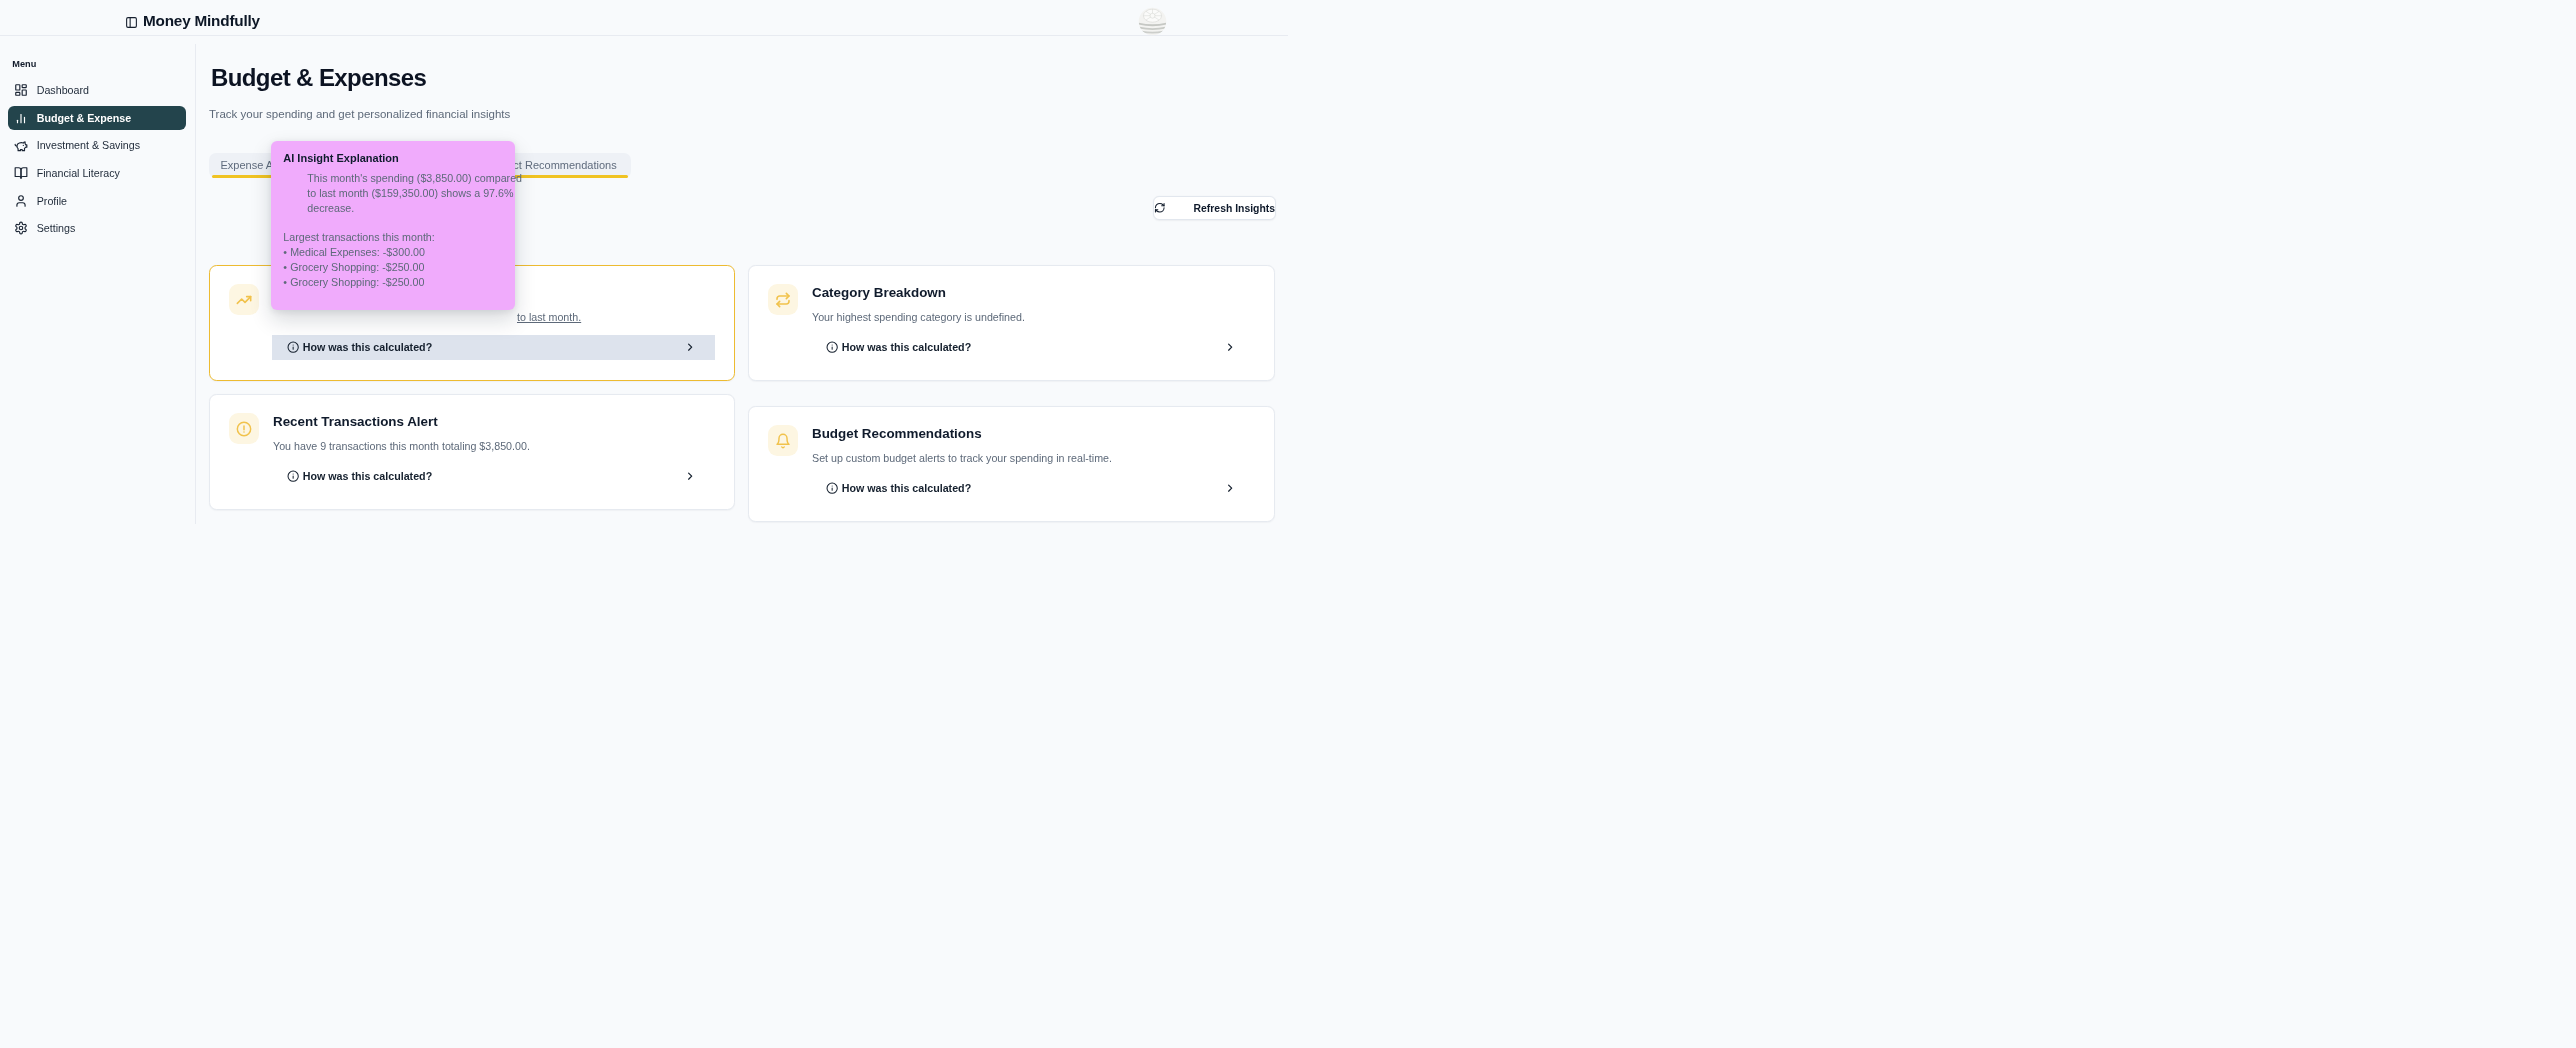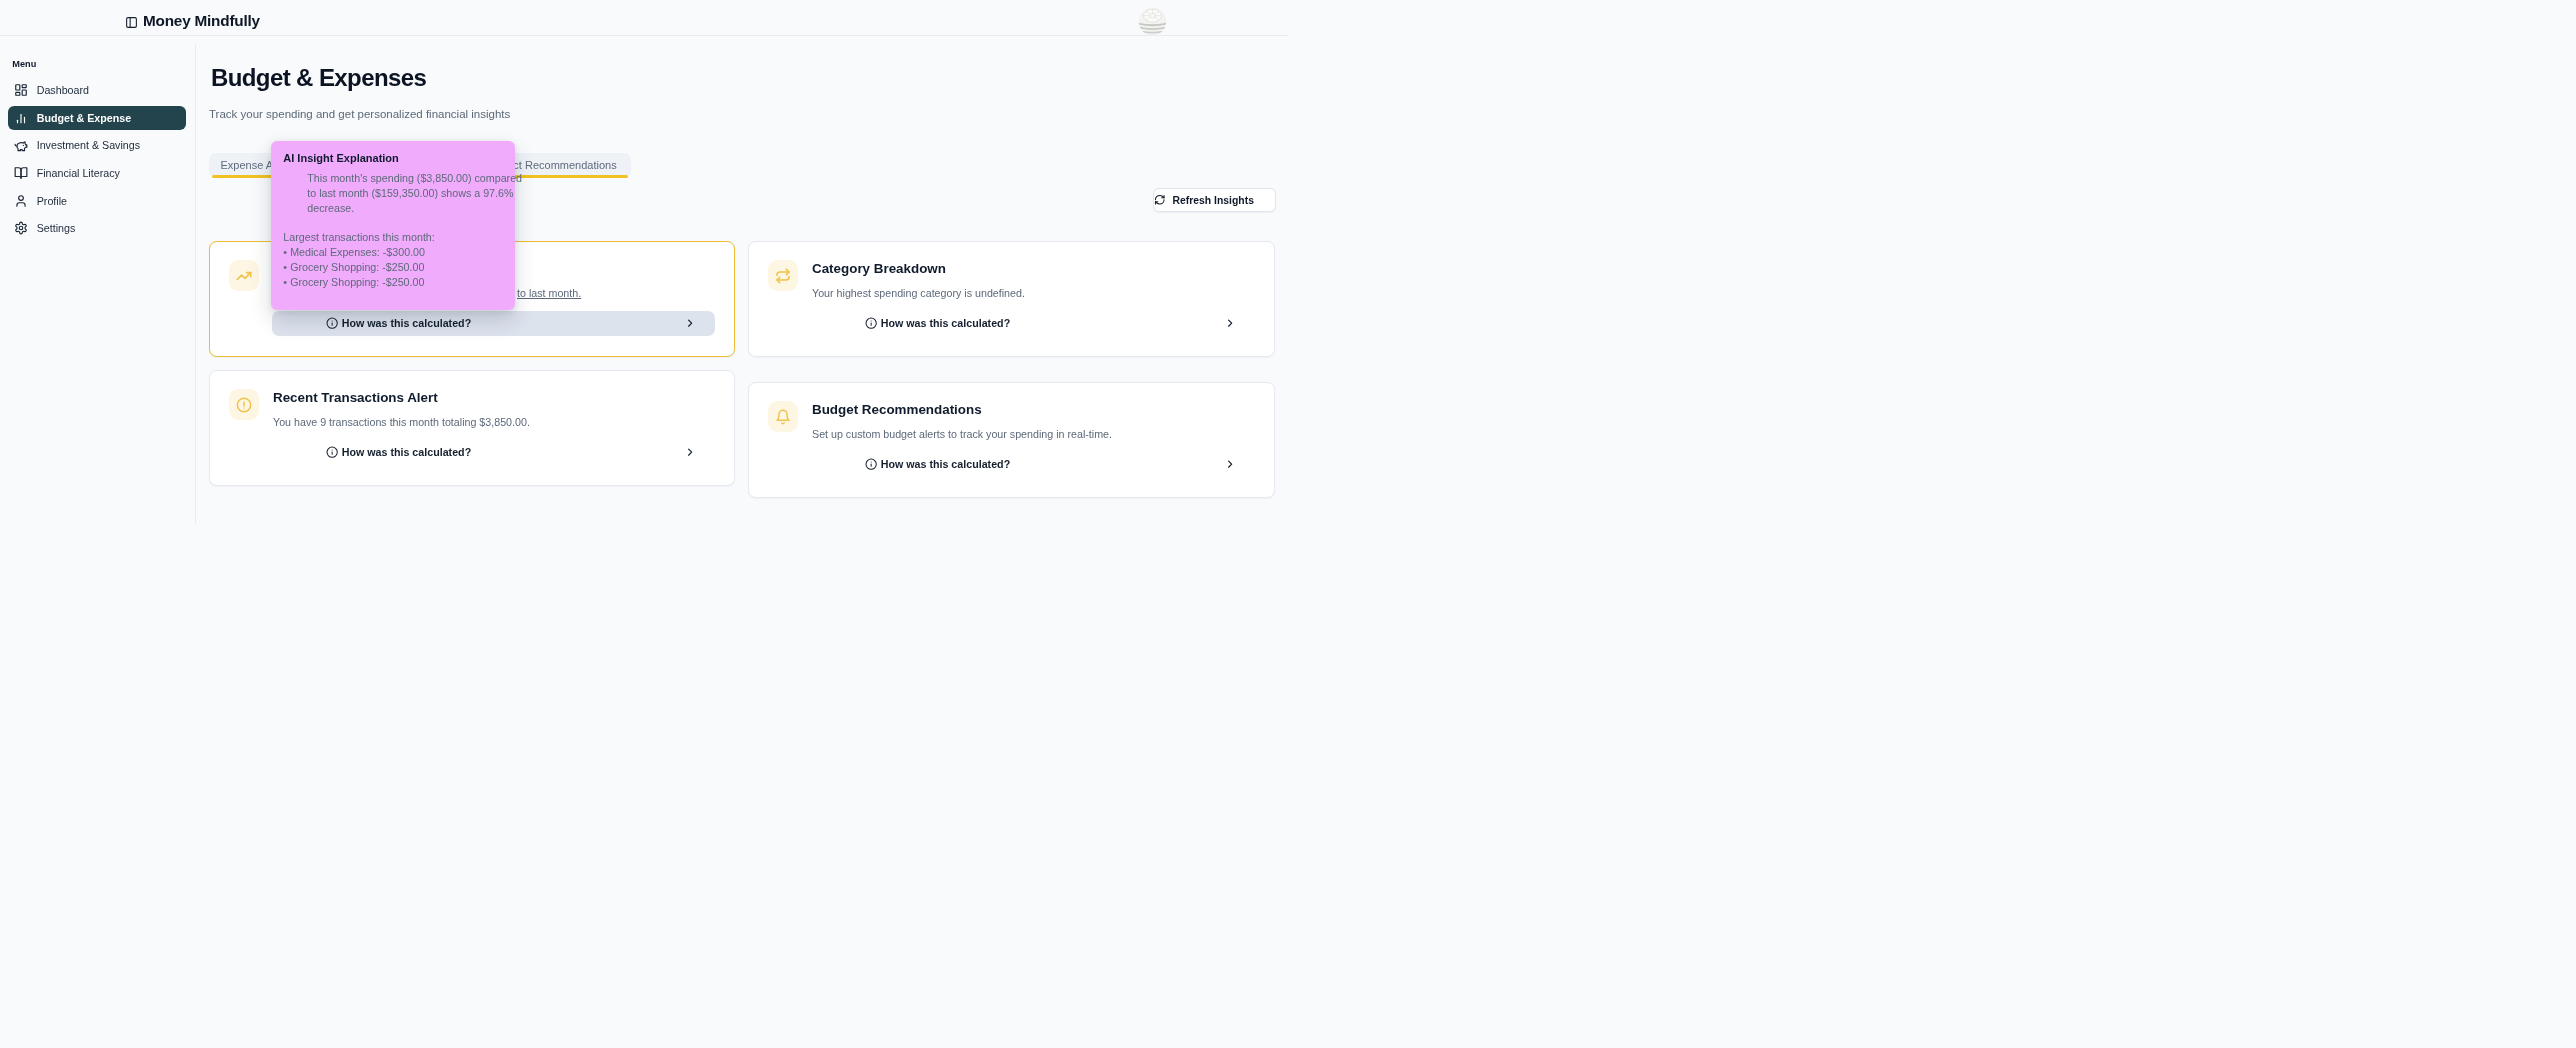--- a/index.html
+++ b/index.html
@@ -37,36 +37,36 @@
   .page-subtitle{position:absolute;left:209px;top:108px;font-size:11.5px;color:var(--text_muted);white-space:nowrap;}
 
   
   .tabbar{position:absolute;left:209px;top:153px;width:422px;height:24.5px;background:var(--tabbar_bg);border-radius:7px;z-index:1;}
   .tab-underline{position:absolute;left:3.1px;right:3.1px;bottom:0;height:2.3px;border-radius:2.3px;background:var(--accent_gold);}
   .tab-label{position:absolute;top:0;height:24.5px;line-height:24.5px;font-size:11px;font-weight:500;color:#5f6b7d;white-space:nowrap;cursor:pointer;}
   .tab-label.t1{left:11.5px;}
   .tab-label.t2{left:275px;}
 
   
-  .refresh-btn{position:absolute;left:1153px;top:188px;width:123px;height:24px;background:#fff;border:0.8px solid #e2e7ee;border-radius:6.1px;box-shadow:0 0.8px 1.5px rgba(16,24,40,.05);display:flex;align-items:center;justify-content:flex-start;gap:7px;cursor:pointer;font-family:inherit;}
+  .refresh-btn{position:absolute;left:1153px;top:196px;width:123px;height:24px;background:#fff;border:0.8px solid #e2e7ee;border-radius:6.1px;box-shadow:0 0.8px 1.5px rgba(16,24,40,.05);display:flex;align-items:center;justify-content:space-between;gap:7px;cursor:pointer;font-family:inherit;}
   .refresh-btn .r-icon{width:11.5px;height:11.5px;color:#16202f;}
   .refresh-btn .r-label{font-size:10.4px;font-weight:600;color:#0f1a2b;white-space:nowrap;}
 
   
-  .card{position:absolute;background:var(--card_bg);border:0.8px solid #e6eaf0;border-radius:7.7px;box-shadow:0 0.8px 1.5px rgba(16,24,40,.04);}
+  .card{position:absolute;background:var(--card_bg);border:0.8px solid #e6eaf0;border-radius:7.7px;box-shadow:0 0.8px 1.5px rgba(16,24,40,.04);margin-top:24px;}
   .card.c1{left:209px;top:241px;width:526px;height:116px;border:1.2px solid var(--highlight_card_border);}
   .card.c2{left:748px;top:241px;width:527px;height:116px;}
   .card.c3{left:209px;top:370px;width:526px;height:116px;}
   .card.c4{left:748px;top:382px;width:527px;height:116px;}
   .icon-chip{position:absolute;left:19px;top:18.4px;width:30px;height:31px;border-radius:9.2px;background:var(--icon_chip_bg);display:flex;align-items:center;justify-content:center;color:var(--icon_gold);}
   .icon-chip svg{width:16px;height:16px;}
   .card h3{position:absolute;left:63px;top:19px;font-size:13.4px;font-weight:700;color:#101b2c;white-space:nowrap;}
   .card .desc{position:absolute;left:63px;top:44px;font-size:10.7px;line-height:15.3px;color:var(--text_muted);white-space:nowrap;}
   .card .desc.frag{left:307px;text-decoration:underline;}
-  .how-row{position:absolute;left:62px;right:19px;top:69px;height:24.5px;border-radius:7px;display:flex;align-items:center;cursor:pointer;padding-left:39px;}
+  .how-row{position:absolute;left:62px;right:19px;top:69px;height:24.5px;border-radius:0;display:flex;align-items:center;cursor:pointer;}
   .how-row.hl{background:var(--row_highlight_bg);}
   .how-row .info-i{width:12.3px;height:12.3px;margin-left:15.3px;color:#15202e;flex:none;}
   .how-row .how-label{margin-left:3.1px;font-size:10.7px;font-weight:700;color:#15202e;white-space:nowrap;}
   .how-row .chev{position:absolute;right:18.4px;top:6.1px;width:12.3px;height:12.3px;color:#15202e;}
 
   
   .tooltip{position:absolute;left:271px;top:141px;width:244px;height:169px;background:#f0abfc;border-radius:6.1px;box-shadow:0 9.2px 21.5px rgba(15,23,42,.16),0 1.5px 6.1px rgba(15,23,42,.08);z-index:50;padding:10.7px 12.3px;}
   .tooltip h4{font-size:11px;font-weight:700;color:#0f1b2d;white-space:nowrap;}
   .tt-line{font-size:10.7px;line-height:15px;color:var(--text_muted);white-space:nowrap;}
   .tt-para{margin-top:7px;margin-left:24px;}

